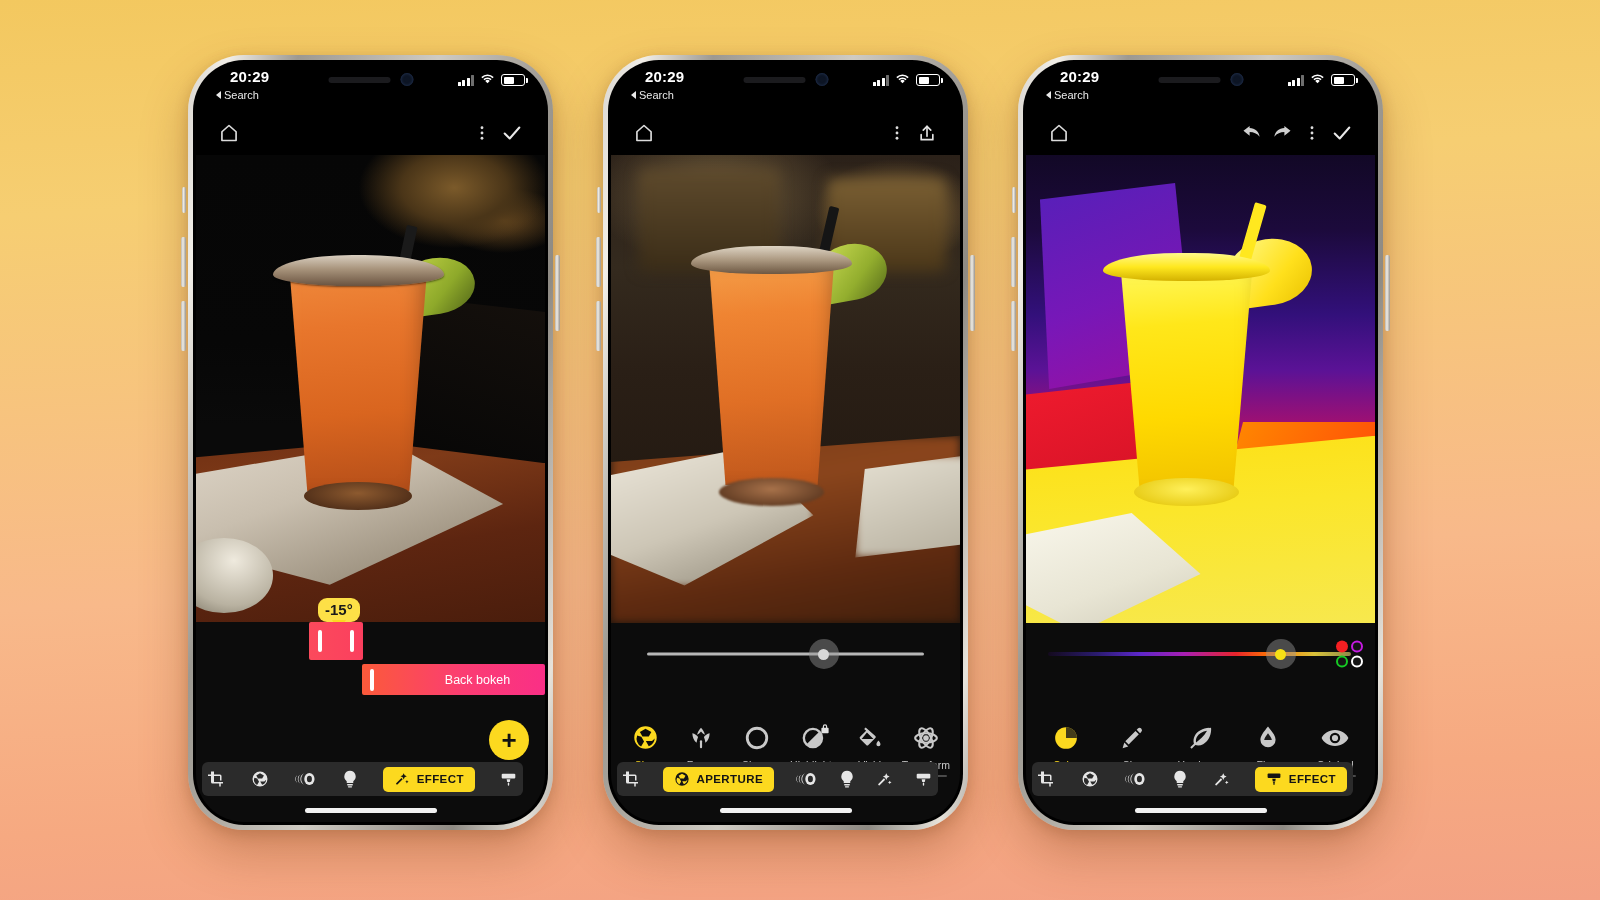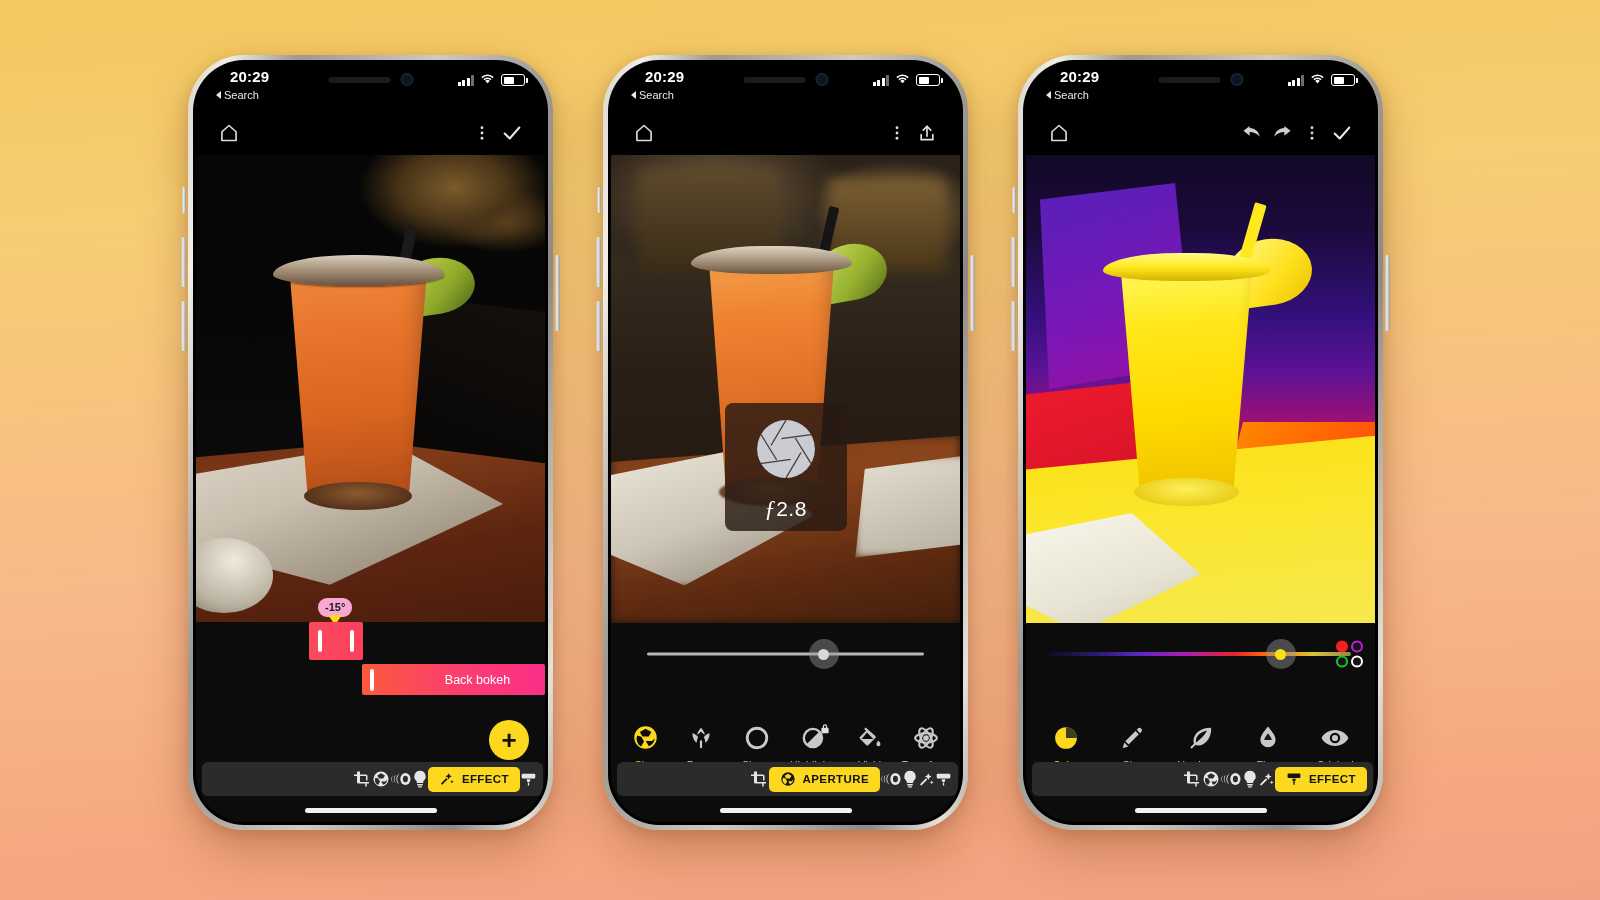--- a/index.html
+++ b/index.html
@@ -184,21 +184,21 @@
     background:radial-gradient(ellipse at 50% 40%,#fff05a,#e0c000); border-radius:50%; }
   .p3-lime{ position:absolute; left:58%; top:18%; width:24%; height:14%;
     background:linear-gradient(135deg,#fffb8f,#ffe01c 60%,#e8c000);
     border-radius:50% 50% 50% 6%; transform:rotate(-8deg); }
   .p3-straw{ position:absolute; left:62%; top:10%; width:3.4%; height:20%;
     background:#ffe81f; transform:rotate(16deg); border-radius:2px; }
 
   
   .ctrl{ position:relative; flex:1; background:#0c0c0c; }
   .tooltip{
-    position:absolute; background:#f9a8d4; color:#1a1a1a; font-size:11px; font-weight:bold;
+    position:absolute; background:#fde047; color:#1a1a1a; font-size:15px; font-weight:bold;
     padding:3px 7px 4px; border-radius:9px;
   }
   .tooltip::after{ content:""; position:absolute; left:50%; transform:translateX(-50%);
     bottom:-8px; border-left:7px solid transparent; border-right:7px solid transparent; border-top:10px solid #fcd91f; }
   .sl-red{
     position:absolute; border-radius:2px;
     background:linear-gradient(90deg,#fb4a5c 0%,#fb3f5e 100%);
     display:flex; align-items:center;
   }
   .sl-red .tick{ position:absolute; width:4px; height:22px; background:#fff; border-radius:2px; }
@@ -209,23 +209,23 @@
   }
   .sl-bokeh .tick{ position:absolute; left:8px; width:4px; height:22px; background:#fff; border-radius:2px; }
   .fab{
     position:absolute; right:16px; bottom:62px; width:40px; height:40px; border-radius:50%;
     background:#fcd91f; display:flex; align-items:center; justify-content:center;
     color:#111; font-size:26px; font-weight:bold; line-height:1;
   }
 
   
   .bottomnav{
-    position:absolute; left:6px; right:2px; bottom:26px; height:34px;
+    position:absolute; left:6px; right:22px; bottom:26px; height:34px;
     background:#2b2b2b; border-radius:6px;
-    display:flex; align-items:center; justify-content:flex-end; padding:0 6px;
+    display:flex; align-items:center; justify-content:space-between; padding:0 6px;
   }
   .navitem{ display:flex; align-items:center; justify-content:center; color:#e6e6e6; height:26px; }
   .navitem.active{
     background:#fcd91f; border-radius:5px; color:#141414; padding:0 11px; gap:7px; height:25px;
     font-size:11.5px; font-weight:bold; letter-spacing:.4px;
   }
   .homebar{
     position:absolute; left:50%; transform:translateX(-50%); bottom:9px;
     width:132px; height:5px; border-radius:3px; background:#f2f2f2;
   }
@@ -465,38 +465,20 @@
       </div>
       <div class="p2-table"></div>
       <div class="p2-napkin"></div>
       <div class="p2-napkin2"></div>
       <div class="p2-lime"></div>
       <div class="p2-straw"></div>
       <div class="p2-glass"></div>
       <div class="p2-rim"></div>
       <div class="p2-base"></div>
 
-      <div class="aperture-card">
-        <span>
-          <svg width="74" height="74" viewBox="0 0 64 64">
-            <circle cx="32" cy="32" r="25" fill="#c9ccd3"></circle>
-            <g stroke="#4a3a2e" stroke-width="1.1" fill="none">
-              <path d="M32 7 19 29"></path>
-                  <path d="M53.6 19.5 28 23"></path>
-              <path d="M53.6 44.5 40 22.5"></path>
-                  <path d="M32 57 45 35"></path>
-              <path d="M10.4 44.5 36 41"></path>
-                  <path d="M10.4 19.5 24 41.5"></path>
-            </g>
-          </svg>
-        </span>
-        <div class="fnum">
-          <i>ƒ</i><span>2.8</span>
-        </div>
-      </div>
     </div>
 
     <div class="ctrl">
       <div class="slider-row">
         <div class="track"></div>
         <div class="knob" id="p2knob" style="left: 61%;">
               <i></i>
             </div>
       </div>
 

